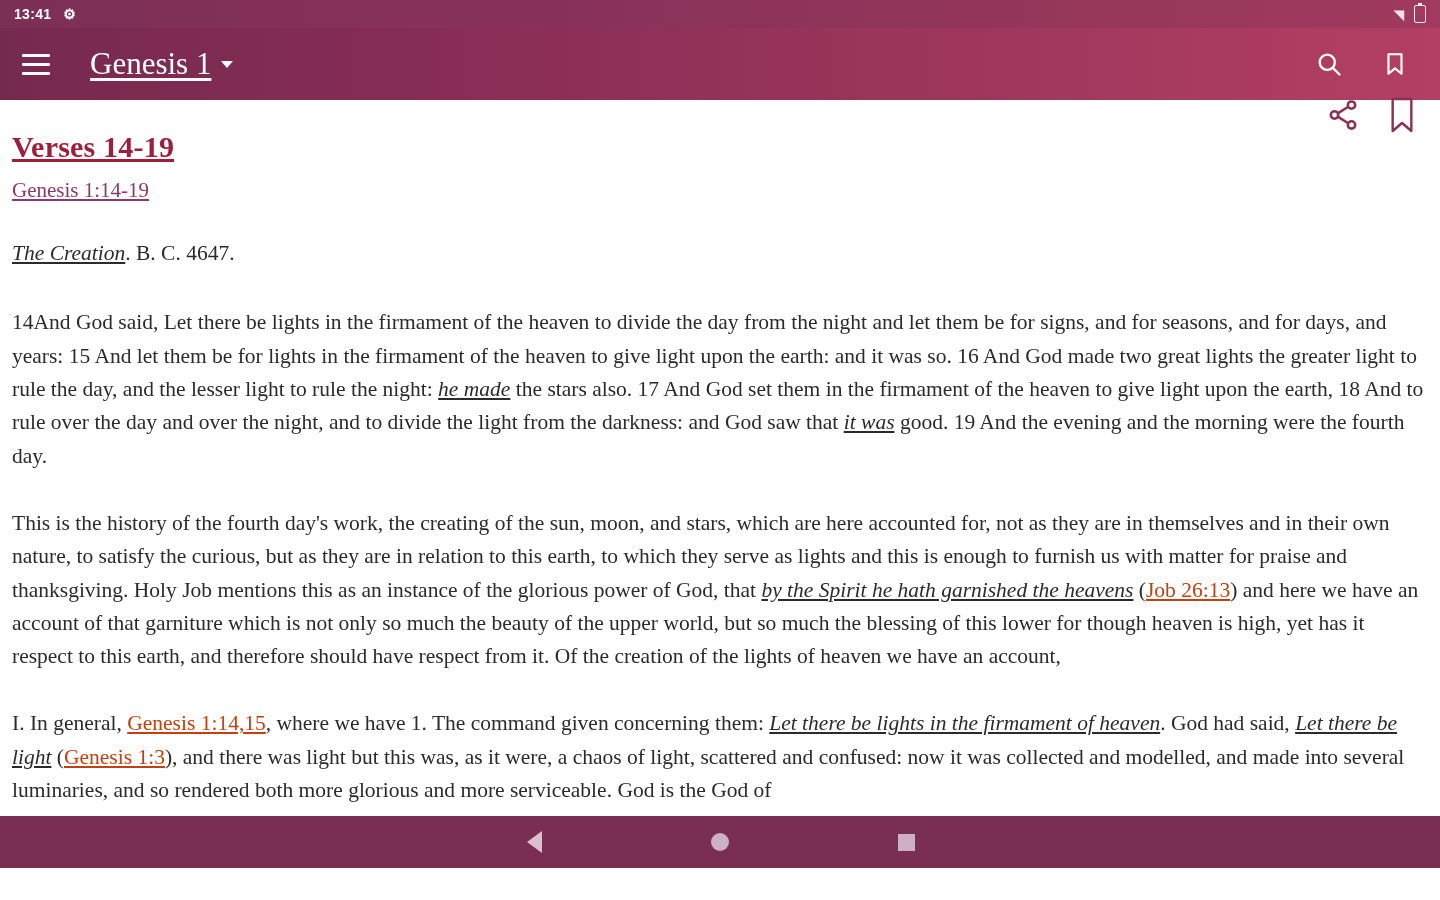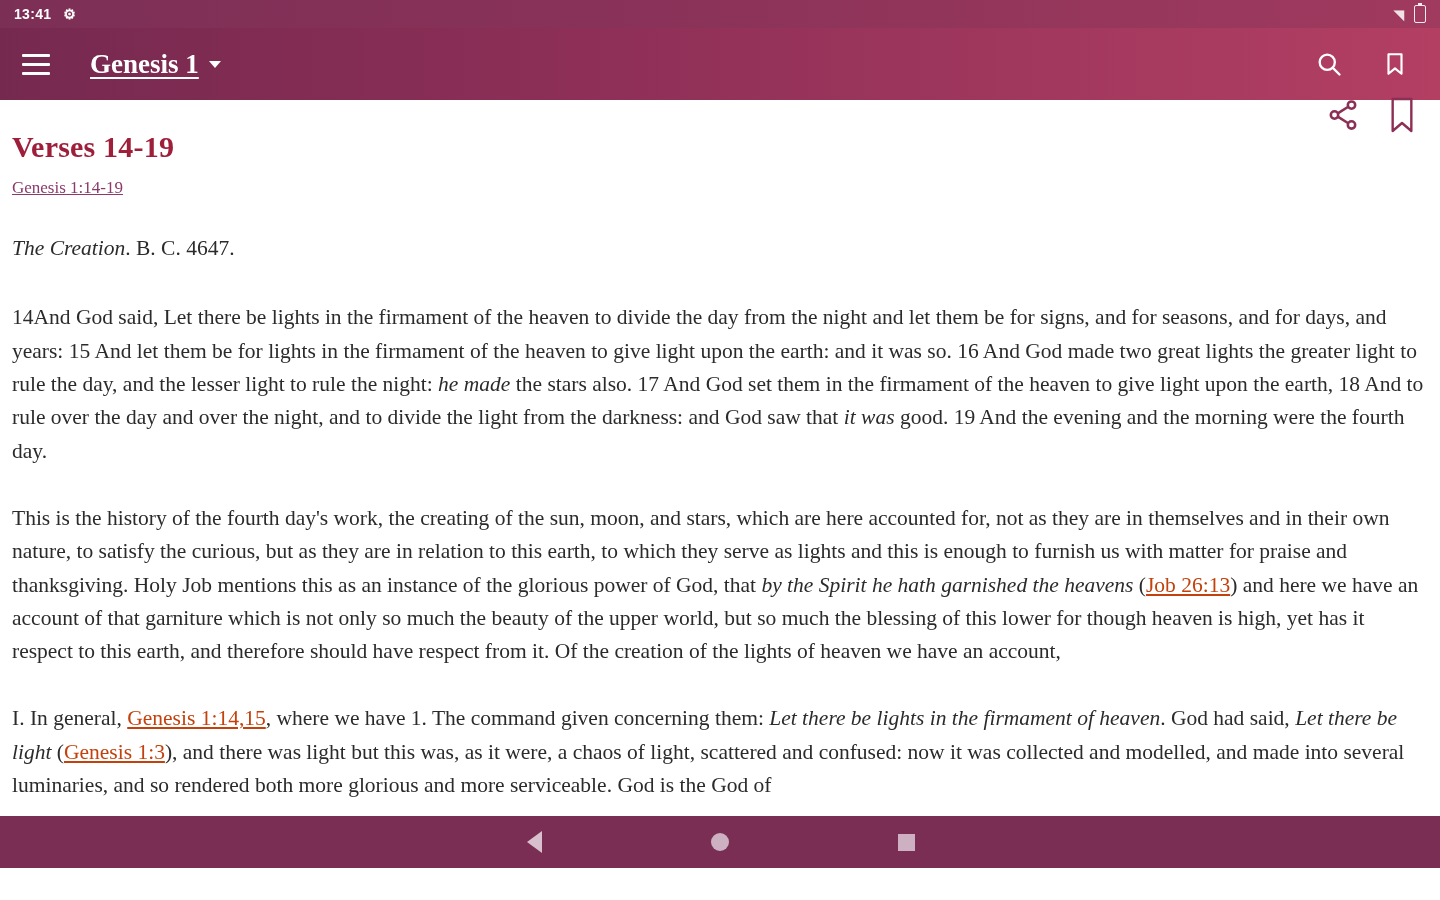--- a/index.html
+++ b/index.html
@@ -91,22 +91,22 @@
   .hamburger span:nth-child(3) { width: 28px; }
 
   .title-wrap {
     margin-left: 34px;
     display: flex;
     align-items: center;
     cursor: pointer;
   }
   .app-title {
     font-family: "Liberation Serif", serif;
-    font-size: 27px;
-    font-weight: bold;
+    font-size: 31px;
+    font-weight: normal;
     color: #ffffff;
     text-decoration: underline;
     text-underline-offset: 4px;
   }
   .caret {
     margin-left: 10px;
     width: 0; height: 0;
     border-left: 6px solid transparent;
     border-right: 6px solid transparent;
     border-top: 7px solid #ffffff;
@@ -145,38 +145,39 @@
     box-sizing: border-box;
     background: #ffffff;
   }
   h1.verses {
     margin: 0;
     font-family: "Liberation Serif", serif;
     font-size: 30px;
     font-weight: bold;
     color: #9d1f3a;
     letter-spacing: .2px;
+    text-decoration: underline;
   }
   .ref-link {
     display: inline-block;
     margin-top: 14px;
-    font-size: 17px;
+    font-size: 21px;
     color: #8c3a6b;
     text-decoration: underline;
     cursor: pointer;
   }
   .body-p {
     margin: 34px 0 0 0;
     font-size: 21.5px;
     line-height: 1.55;
     color: #2b2b2b;
     text-align: left;
   }
   .body-p.first { margin-top: 36px; }
-  .it { font-style: italic; }
+  .it { font-style: italic; text-decoration: underline; }
   a.inline {
     color: #c2410c;
     text-decoration: underline;
     cursor: pointer;
   }
 
   
   .navbar {
     position: absolute;
     left: 0; right: 0; bottom: 0;

